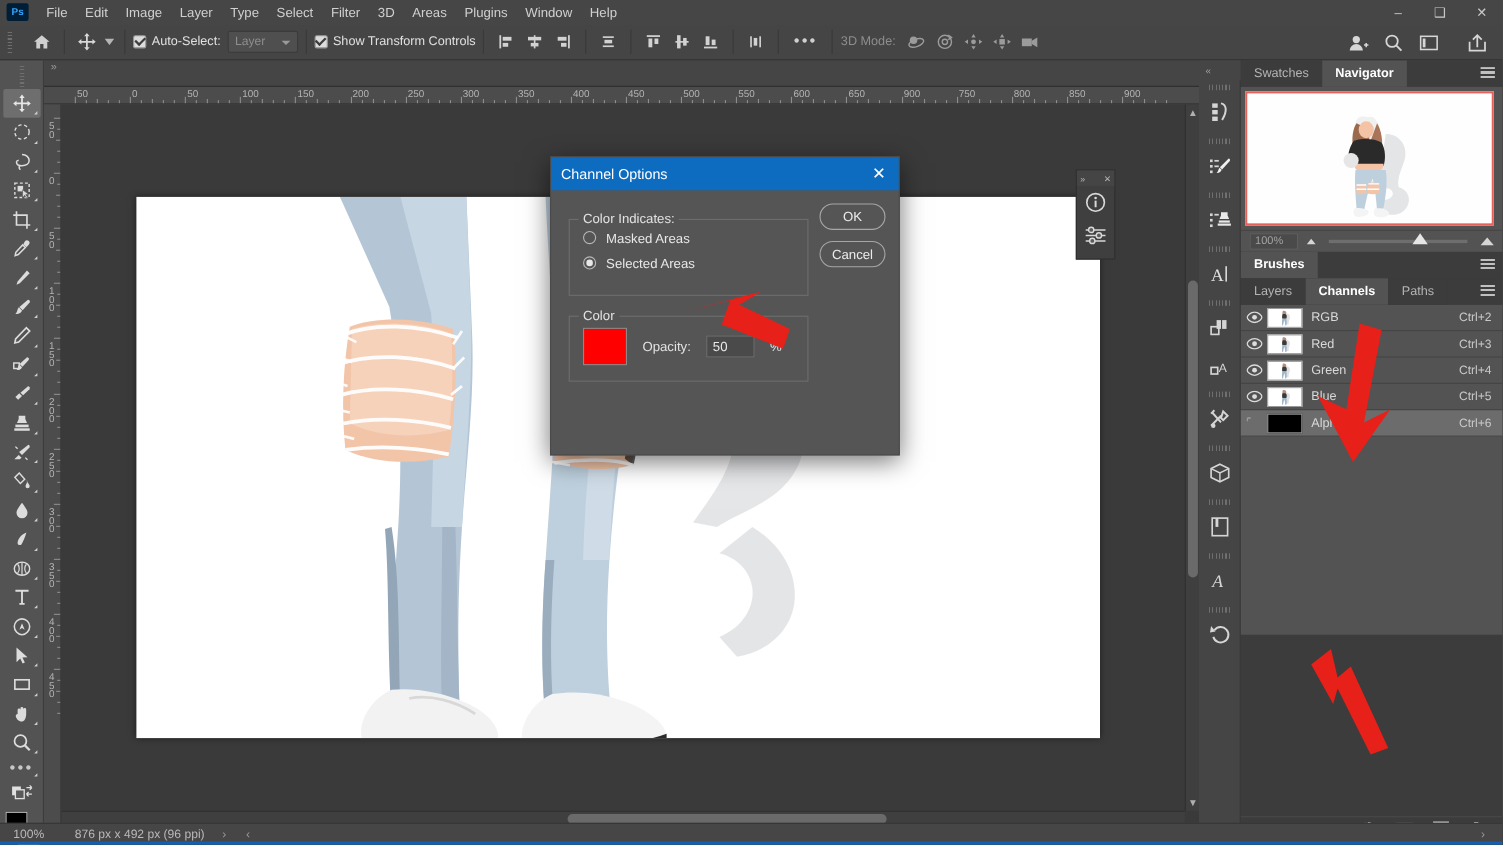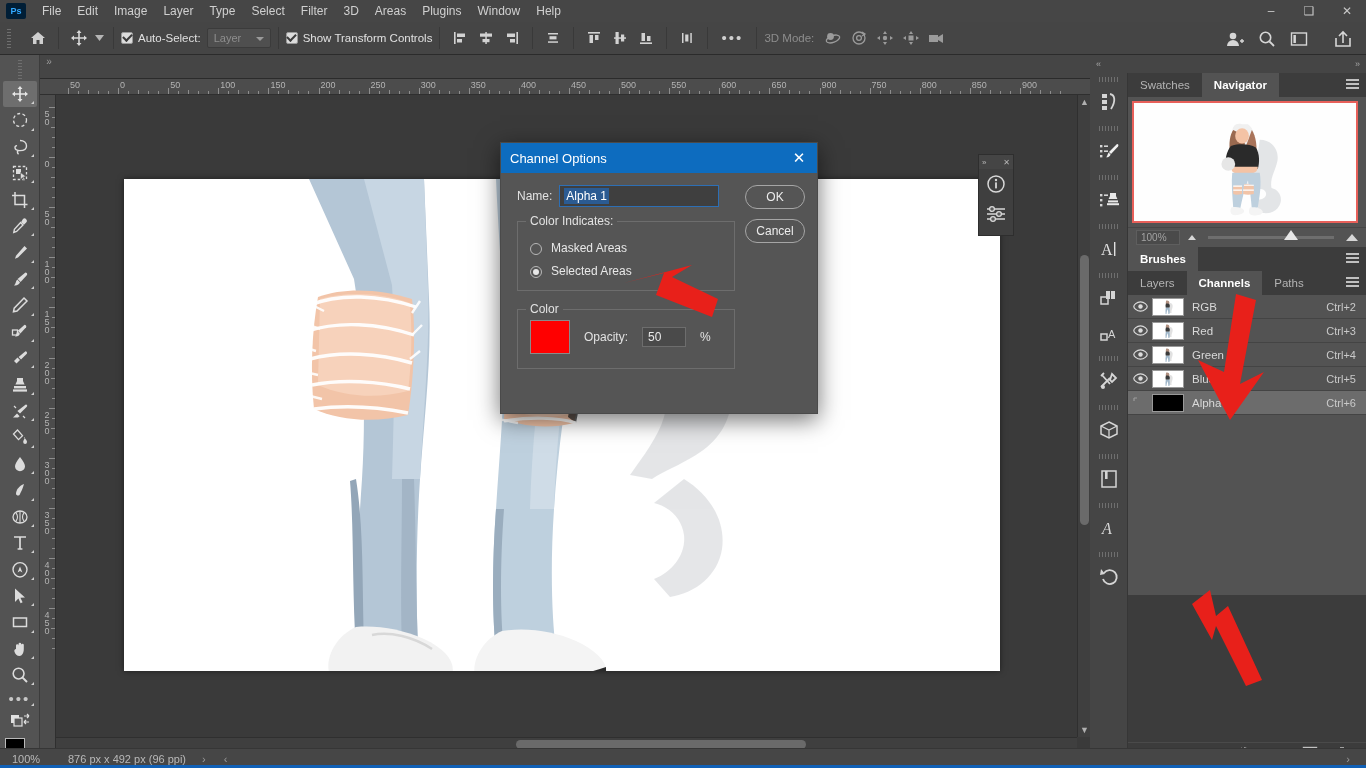--- a/index.html
+++ b/index.html
@@ -154,21 +154,21 @@
     background:transparent;
   }
   .btncol { position:absolute; right:12px; top:12px; display:flex; flex-direction:column; gap:10px; }
   .group {
     border:1px solid #6d6d6d; margin-top:14px; padding:10px 12px 12px; position:relative;
   }
   .group > .gtitle {
     position:absolute; top:-8px; left:8px; background:#555555; padding:0 4px;
     color:#e2e2e2; font-size:12px;
   }
-  .radio-row { display:flex; align-items:flex-end; height:23px; }
+  .radio-row { display:flex; align-items:flex-start; height:23px; }
   .radio {
     width:12px; height:12px; border-radius:50%; border:1px solid #b7b7b7;
     margin-right:9px; display:inline-flex; align-items:center; justify-content:center;
   }
   .radio.on:after { content:""; width:6px;height:6px;border-radius:50%;background:#e8e8e8; }
   .radio-row .t { color:#e8e8e8; font-size:12px; }
   .colorsw { width:40px; height:34px; background:#ff0000; border:1px solid #8a8a8a; }
   .opinput { width:44px; height:20px; background:#4a4a4a; border:1px solid #6d6d6d;
              color:#e8e8e8; font-size:12px; display:flex; align-items:center; padding-left:5px; }
 
@@ -892,26 +892,20 @@
         </svg>
     </div>
   </div>
 
   <div class="dialog">
     <div class="dlg-title">
       <span>Channel Options</span>
       <span class="dlg-close">✕</span>
     </div>
     <div class="dlg-body">
-      <div class="row">
-        <span class="lbl">Name:</span>
-        <div class="nameinput">
-          <span>Alpha 1</span>
-        </div>
-      </div>
 
       <div class="btncol">
         <div class="btn">OK</div>
         <div class="btn">Cancel</div>
       </div>
 
       <div class="group" style="width:218px">
         <span class="gtitle">Color Indicates:</span>
         <div class="radio-row">
           <span class="radio"></span>
@@ -1029,21 +1023,21 @@
         </svg>
     </div>
   </div>
 
   <div class="rightpanels">
     <div class="dockhead" style="position:absolute;left:-38px;top:0;width:276px">
       <span>«</span>
       <span>»</span>
     </div>
 
-    <div style="margin-top:18px">
+    <div style="">
       <div class="tabrow">
         <div class="ptab">Swatches</div>
         <div class="ptab active">Navigator</div>
         <div class="pmenu"></div>
       </div>
       <div class="navbody">
         <div class="navthumb">
           <svg viewBox="0 0 226 122" width="100%" height="100%" preserveAspectRatio="none">
             <rect width="226" height="122" fill="#fefefe"></rect>
             <g opacity="0.2" fill="#77808a">

